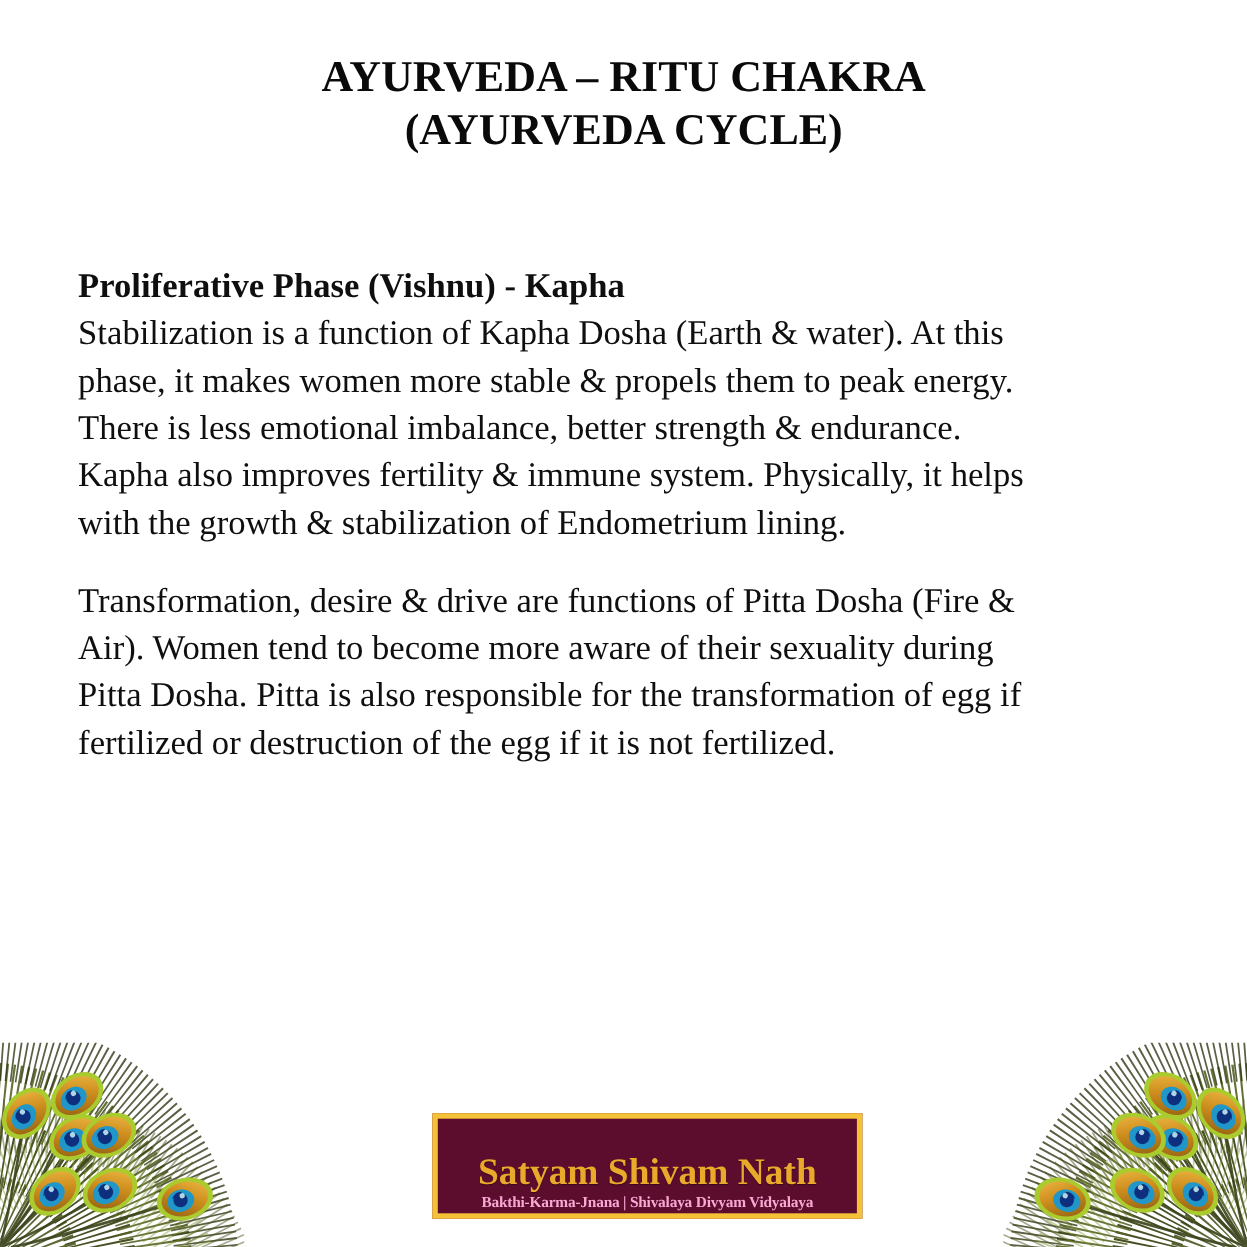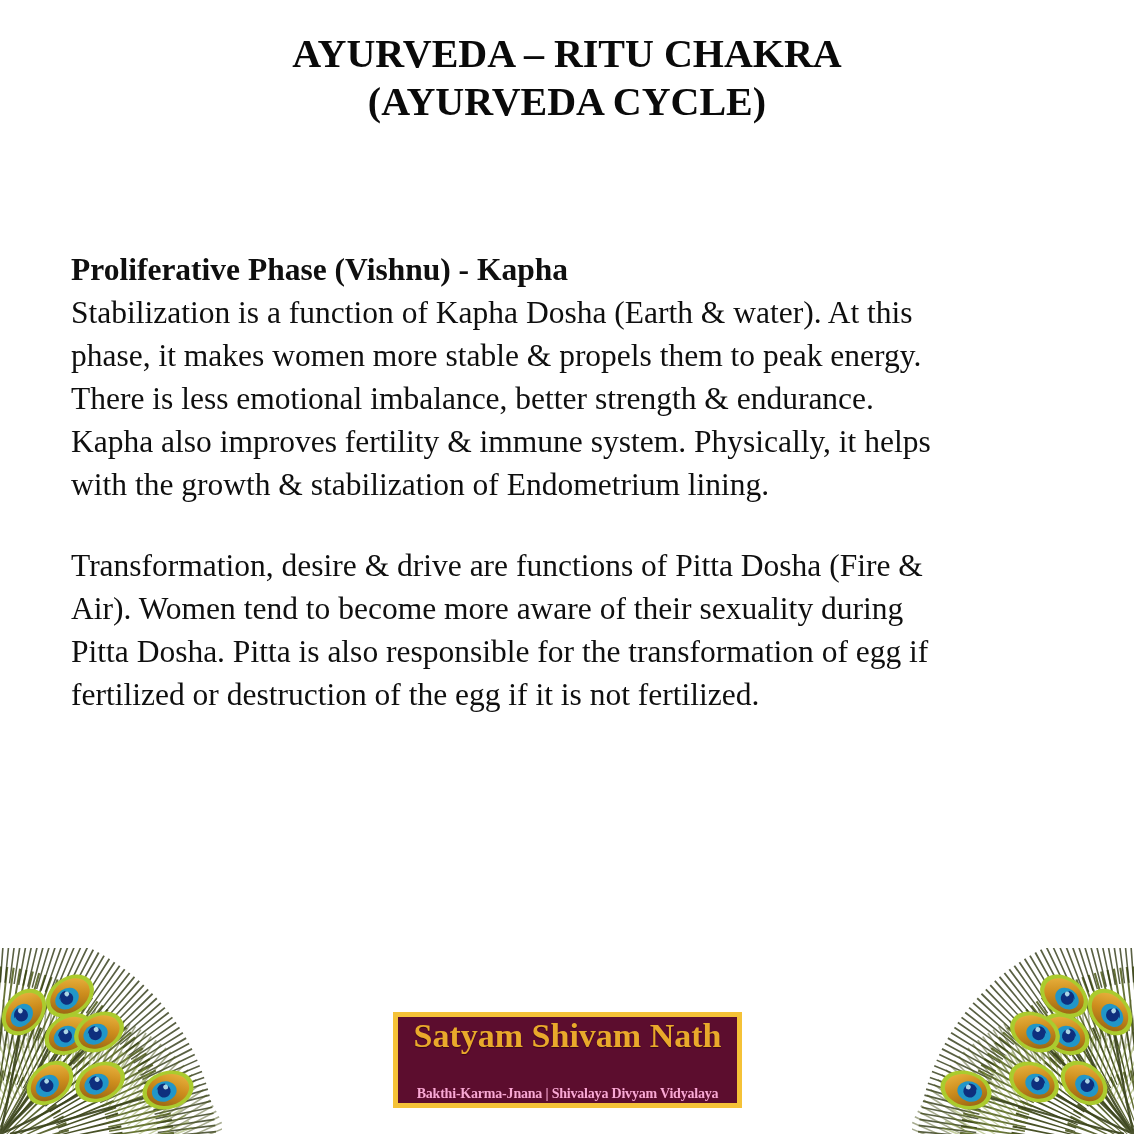--- a/index.html
+++ b/index.html
@@ -11,43 +11,44 @@
     font-family: "Liberation Serif", "DejaVu Serif", serif;
     color: #000000;
   }
   .title {
     padding-top: 30px;
     text-align: center;
     font-weight: bold;
     font-size: 40px;
     line-height: 48px;
     color: #0a0a0a;
+    margin-top: 16px;
   }
   .content {
     position: absolute;
     left: 71px;
     right: 58px;
     top: 210px;
     font-size: 31.5px;
     line-height: 43px;
     color: #0f0f0f;
   }
   .para { white-space: pre-line; margin: 0; }
-  .section { margin-top: 38px; }
+  .section { margin-top: 28px; }
   .section-heading { font-weight: bold; margin: 0 0 0 0; }
   
   .banner {
     position: absolute;
     left: 393px; top: 1012px;
-    width: 349px; height: 96px;
+    width: 391px; height: 96px;
     box-sizing: border-box;
     border: 5px solid #F5C237;
     background: #5C0D2E;
     display: flex; flex-direction: column;
-    align-items: center; justify-content: space-between;
+    align-items: center; justify-content: flex-end;
     text-align: center;
   }
   .banner-title {
     font-weight: bold;
     font-size: 34px;
     line-height: 38px;
     color: #E9A92B;
     text-shadow: 0 1px 1px #3a0618;
     white-space: nowrap;
   }

